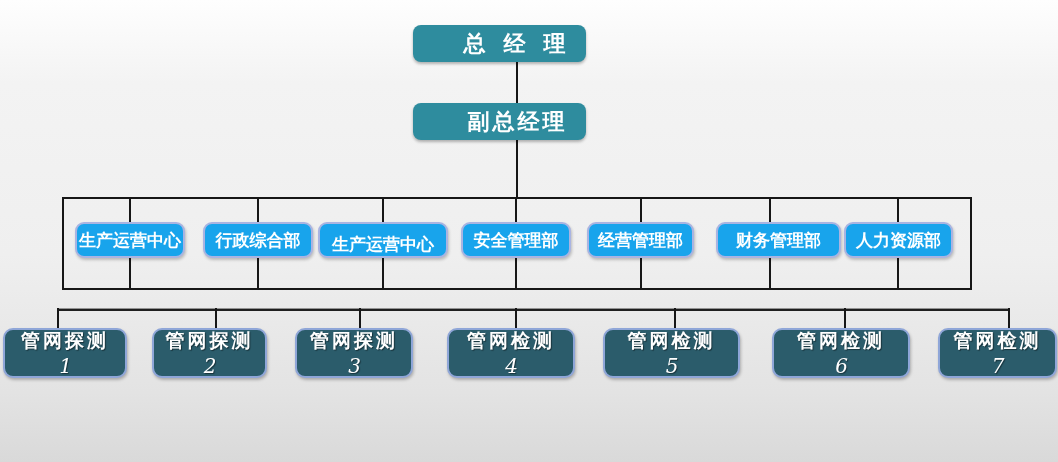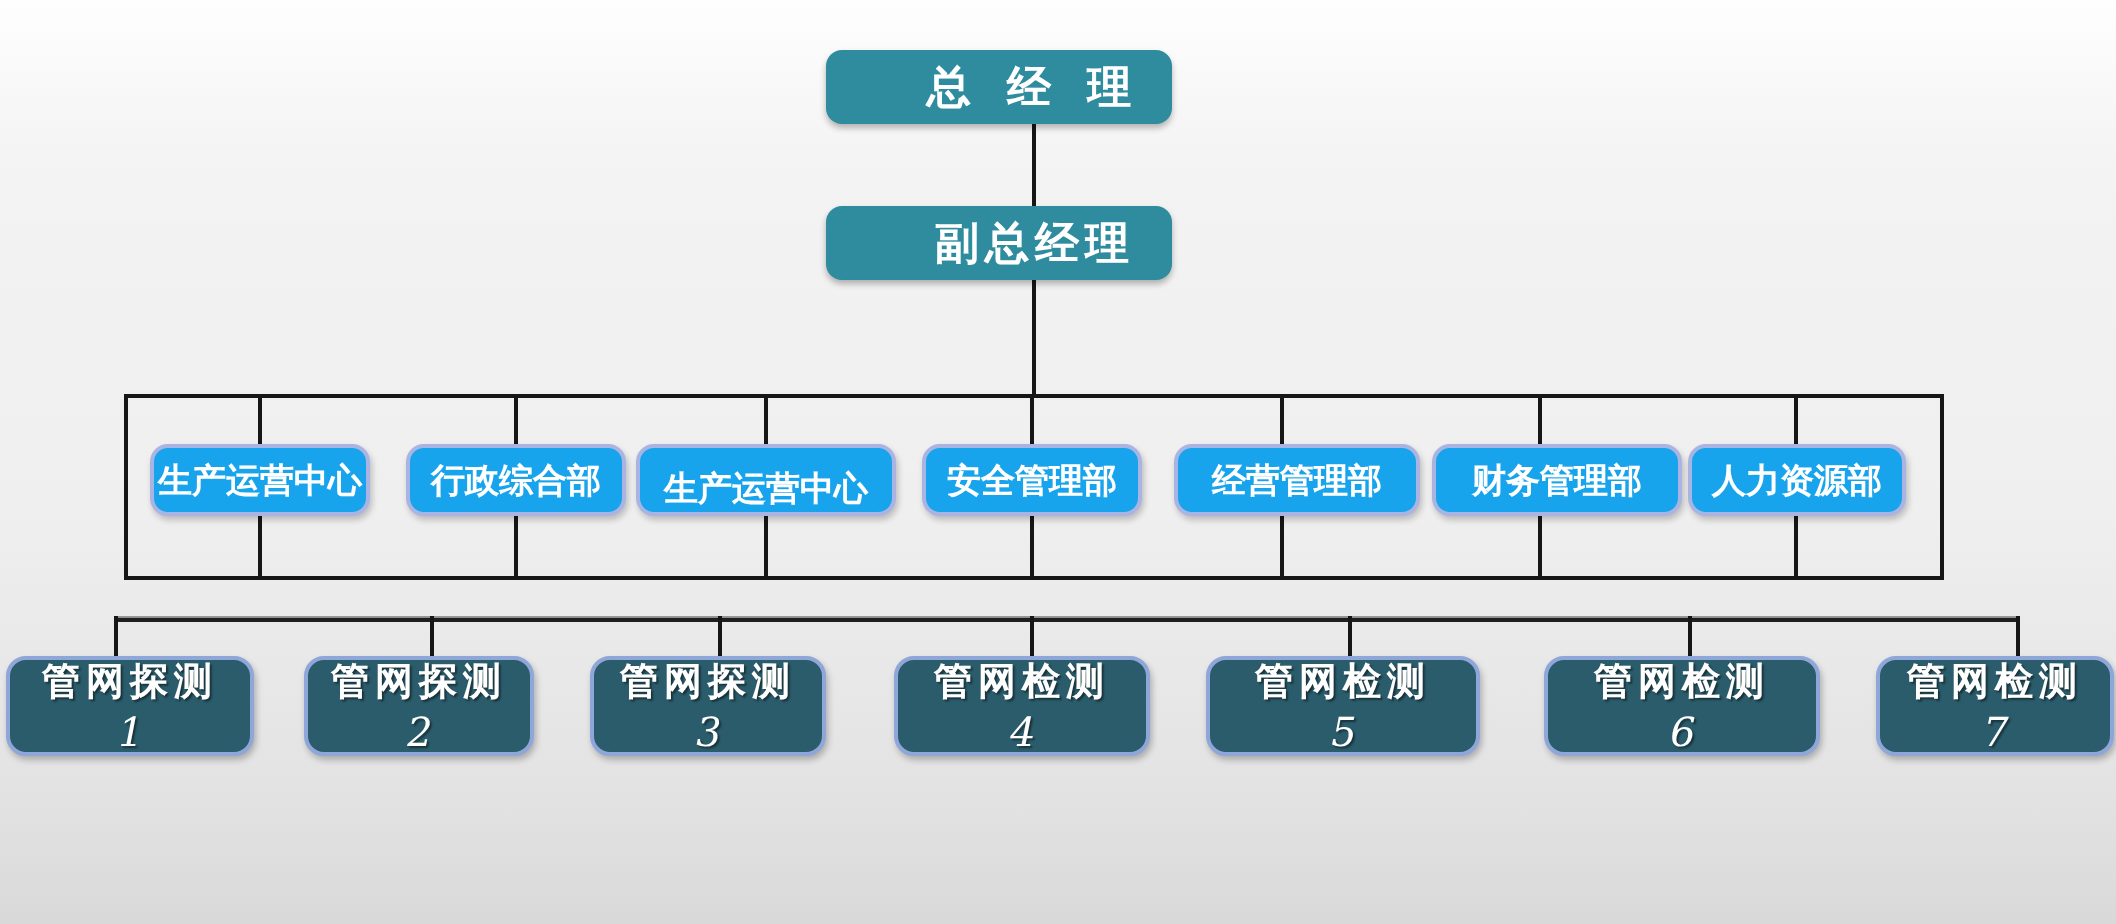--- a/index.html
+++ b/index.html
@@ -105,21 +105,21 @@
   </div>
   <div class="box dept" style="left:203px; width:110px;">
     <span>行政综合部</span>
   </div>
   <div class="box dept" style="left:318px; width:130px;align-items:flex-end;">
     <span>生产运营中心</span>
   </div>
   <div class="box dept" style="left:461px; width:110px;text-align:right;">
     <span>安全管理部</span>
   </div>
-  <div class="box dept" style="left:587px; width:123px;">
+  <div class="box dept" style="left:587px; width:107px;">
     <span>经营管理部</span>
   </div>
   <div class="box dept" style="left:716px; width:125px;">
     <span>财务管理部</span>
   </div>
   <div class="box dept" style="left:844px; width:109px;">
     <span>人力资源部</span>
   </div>
 
   <div class="box team" style="left:3px; width:124px;">

